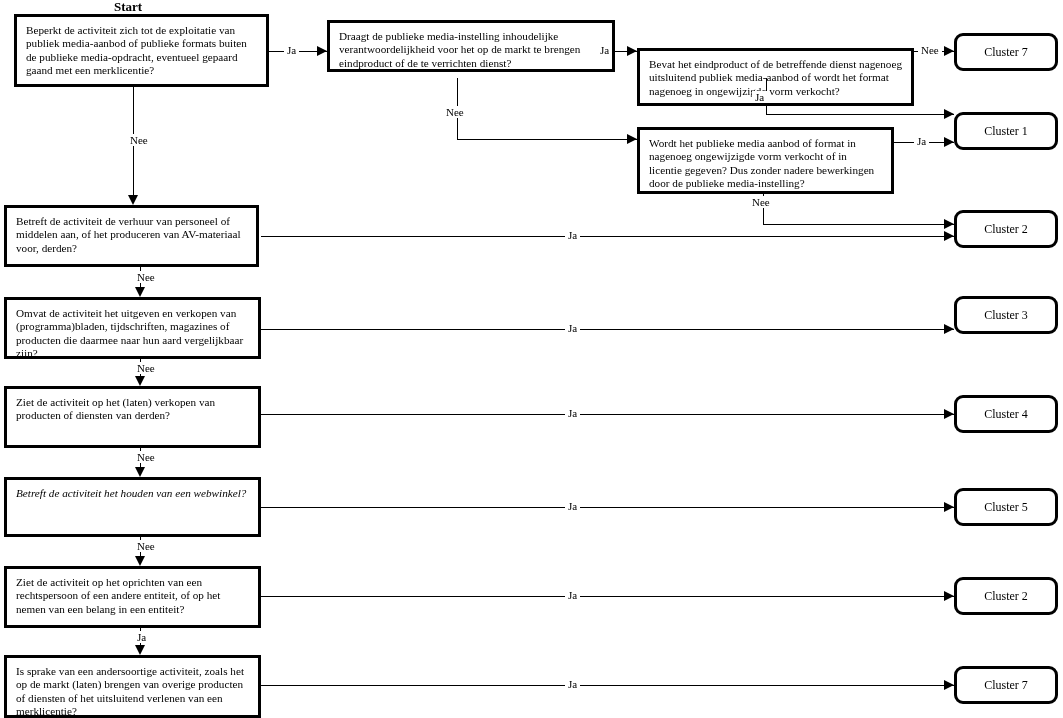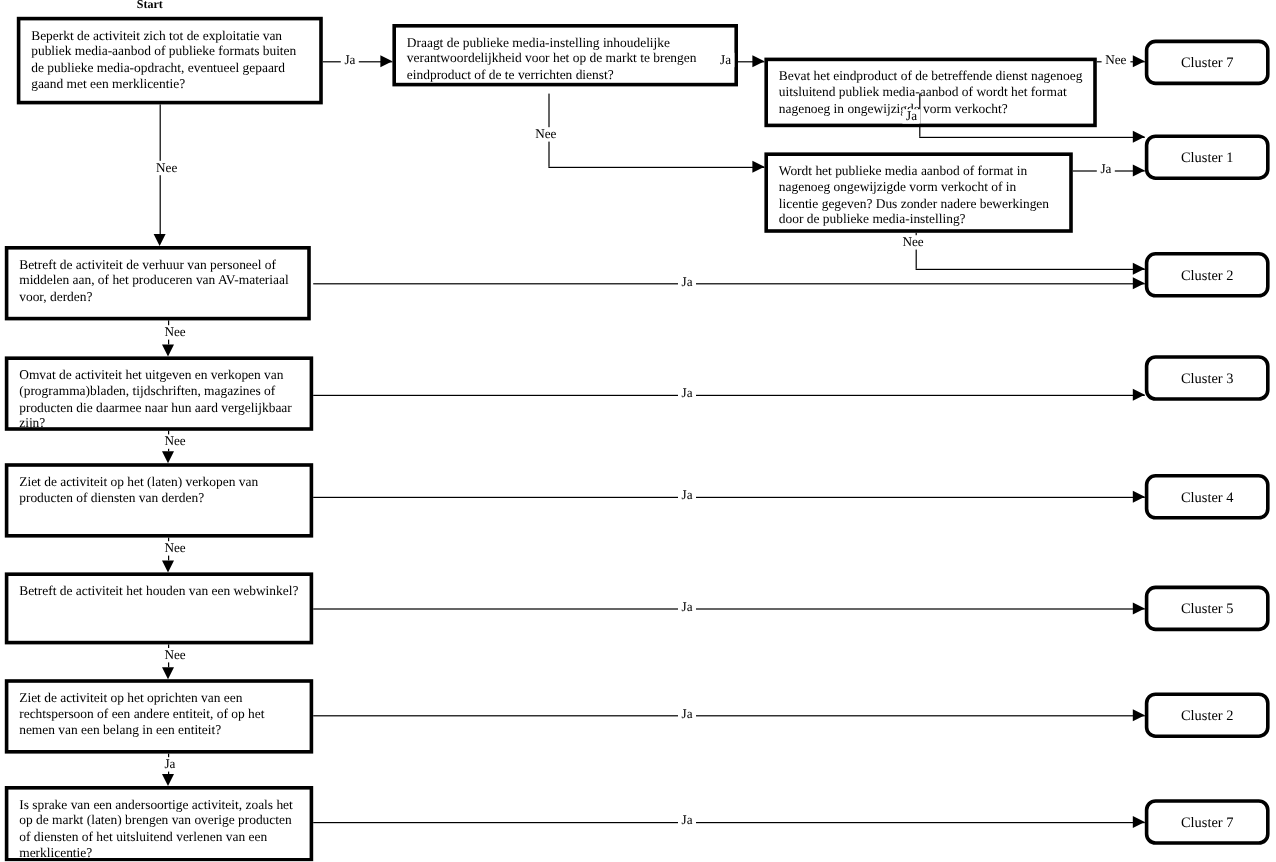--- a/index.html
+++ b/index.html
@@ -13,21 +13,21 @@
     height: 718px;
     background: #ffffff;
     font-family: "Liberation Serif", "DejaVu Serif", serif;
     overflow: hidden;
   }
   
   .start-title {
     position: absolute;
     font-family: "Liberation Serif", "DejaVu Serif", serif;
     font-weight: bold;
-    font-size: 10px;
+    font-size: 13px;
     color: #000;
     white-space: nowrap;
   }
   
   .qbox {
     position: absolute;
     box-sizing: border-box;
     background: #ffffff;
     border: 3px solid #000000;
     padding: 7px 9px 6px 9px;
@@ -121,21 +121,21 @@
   </div>
 
   <div class="qbox" style="left:4px; top:297px; width:257px; height:62px;">
     <span class="qtext">Omvat de activiteit het uitgeven en verkopen van (programma)bladen, tijdschriften, magazines of producten die daarmee naar hun aard vergelijkbaar zijn?</span>
   </div>
 
   <div class="qbox" style="left:4px; top:386px; width:257px; height:62px;">
     <span class="qtext">Ziet de activiteit op het (laten) verkopen van producten of diensten van derden?</span>
   </div>
 
-  <div class="qbox" style="left:4px; top:477px; width:257px; height:60px;">
+  <div class="qbox" style="left:4px; top:477px; width:257px; height:60px;font-style:italic;">
     <span class="qtext">Betreft de activiteit het houden van een webwinkel?</span>
   </div>
 
   <div class="qbox" style="left:4px; top:566px; width:257px; height:62px;">
     <span class="qtext">Ziet de activiteit op het oprichten van een rechtspersoon of een andere entiteit, of op het nemen van een belang in een entiteit?</span>
   </div>
 
   <div class="qbox" style="left:4px; top:655px; width:257px; height:63px;">
     <span class="qtext">Is sprake van een andersoortige activiteit, zoals het op de markt (laten) brengen van overige producten of diensten of het uitsluitend verlenen van een merklicentie?</span>
   </div>

